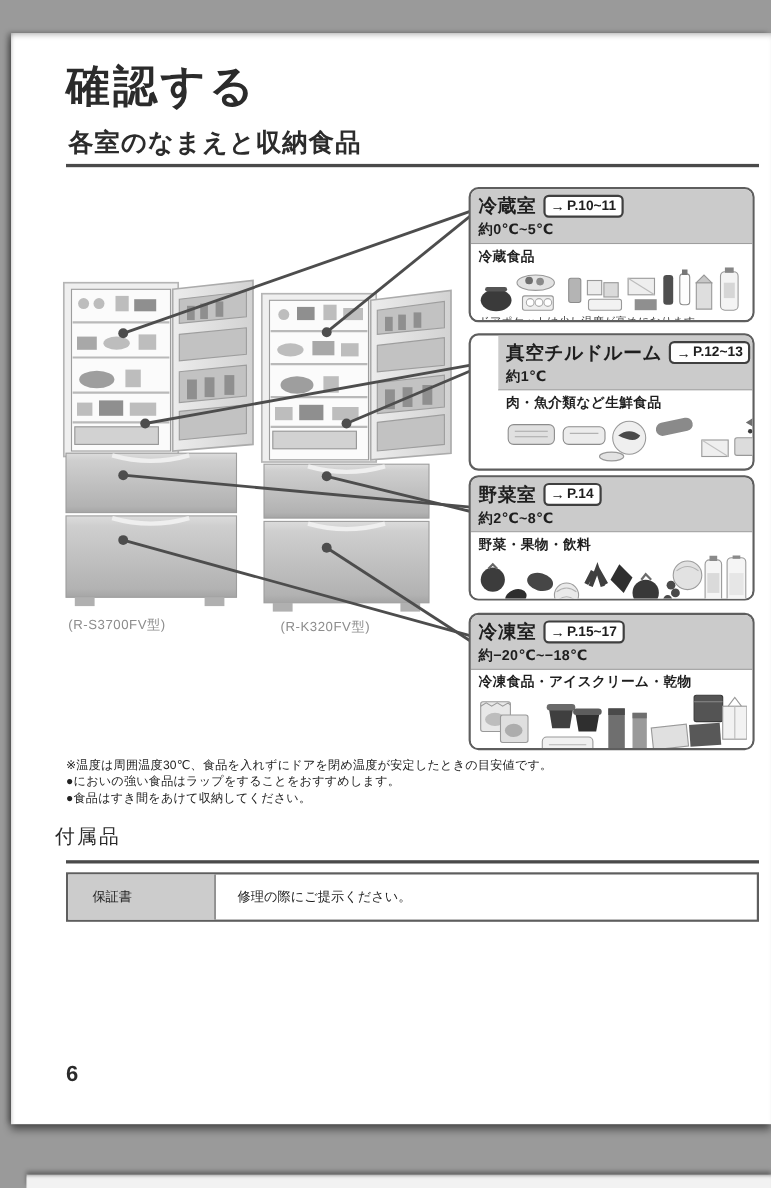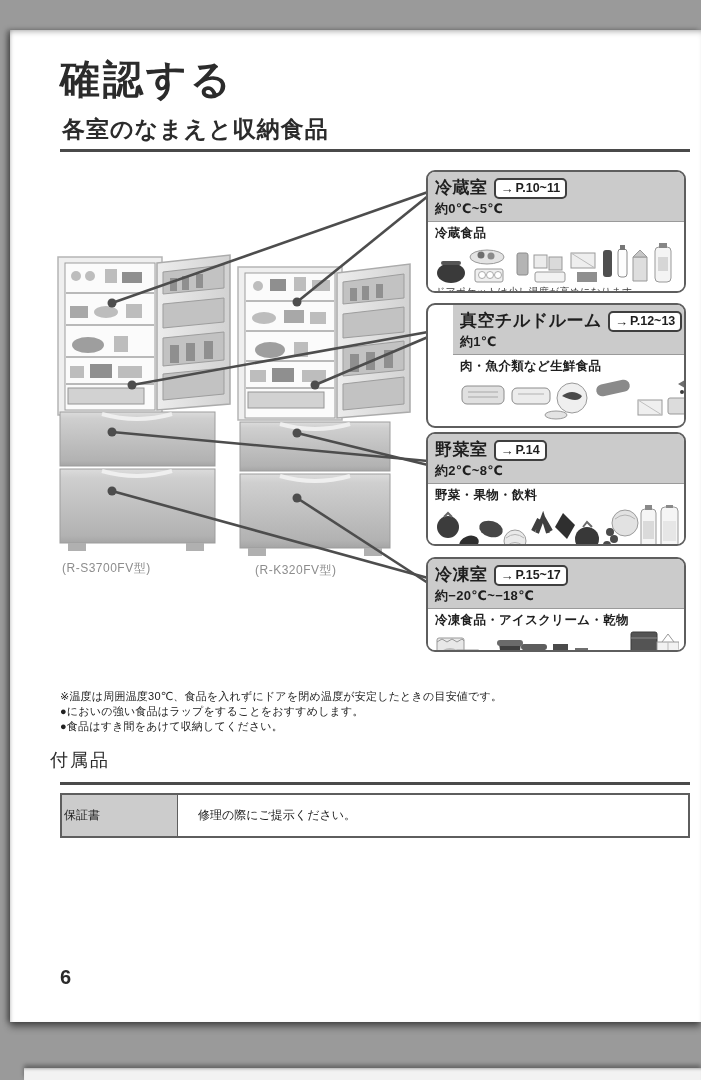--- a/index.html
+++ b/index.html
@@ -39,21 +39,21 @@
   }
   .model-label.m1{left:52px;top:530px;}
   .model-label.m2{left:245px;top:532px;}
   
   .callout{
     position:absolute;left:416px;width:260px;z-index:2;
     background:#fff;border:2px solid #5e5e5e;border-radius:9px;overflow:hidden;
     box-sizing:border-box;
   }
   .co-header{background:#cbcbcb;padding:4px 7px 3px 7px;border-bottom:1px solid #9a9a9a;}
-  .co-title-row{display:flex;align-items:flex-end;gap:6px;}
+  .co-title-row{display:flex;align-items:center;gap:6px;}
   .co-title{font-size:17px;font-weight:900;color:#1e1e1e;letter-spacing:.5px;white-space:nowrap;}
   .co-badge{
     display:inline-flex;align-items:center;gap:2px;
     background:#fff;border:2px solid #3f3f3f;border-radius:5px;
     padding:0 5px;font-size:12.5px;font-weight:800;color:#1e1e1e;line-height:17px;white-space:nowrap;
   }
   .co-badge .arrow{font-weight:900;font-size:13px;}
   .co-temp{font-size:13px;font-weight:800;color:#1e1e1e;margin-top:1px;letter-spacing:.3px;}
   .co-body{padding:3px 7px 4px 7px;background:#fff;}
   .co-category{font-size:12.5px;font-weight:800;color:#1e1e1e;letter-spacing:.3px;}
@@ -63,22 +63,22 @@
   .notes{position:absolute;left:50px;top:659px;width:600px;z-index:1;}
   .note-line{font-size:11px;color:#222;line-height:15px;letter-spacing:.2px;}
   
   .acc-heading{position:absolute;left:40px;top:718px;font-size:18px;font-weight:400;color:#2b2b2b;letter-spacing:2px;}
   .acc-rule{position:absolute;left:50px;top:752px;width:630px;height:2.5px;background:#4a4a4a;}
   .acc-table{
     position:absolute;left:50px;top:763px;width:630px;height:45px;
     border:2px solid #5e5e5e;box-sizing:border-box;display:flex;background:#fff;
   }
   .acc-cell-name{
-    width:116px;background:#ccc;border-right:1.5px solid #5e5e5e;
-    display:flex;align-items:center;padding-left:2px;box-sizing:border-box;
+    width:134px;background:#ccc;border-right:1.5px solid #5e5e5e;
+    display:flex;align-items:center;padding-left:22px;box-sizing:border-box;
     font-size:12px;color:#1e1e1e;
   }
   .acc-cell-desc{
     flex:1;display:flex;align-items:center;padding-left:20px;
     font-size:12px;color:#1e1e1e;
   }
   .page-number{position:absolute;left:50px;top:936px;font-size:20px;font-weight:700;color:#2b2b2b;}
 </style>
 </head>
 <body>
@@ -332,21 +332,21 @@
           <rect x="206" y="4" width="15" height="44" rx="4" fill="#f5f5f5" stroke="#999"></rect>
             <rect x="210" y="0" width="7" height="5" fill="#8a8a8a"></rect>
             <rect x="208" y="16" width="11" height="18" fill="#dadada"></rect>
           <rect x="226" y="2" width="17" height="47" rx="4" fill="#f5f5f5" stroke="#999"></rect>
             <rect x="231" y="-2" width="7" height="5" fill="#8a8a8a"></rect>
             <rect x="228" y="16" width="13" height="20" fill="#e6e6e6"></rect>
         </svg>
       </div>
     </div>
 
-    <div class="callout" style="top:527px;height:95px;">
+    <div class="callout" style="top:527px;height:125px;">
       <div class="co-header">
         <div class="co-title-row">
           <span class="co-title">冷凍室</span>
           <span class="co-badge">
               <span class="arrow">→</span>
               <span>P.15~17</span>
             </span>
         </div>
         <div class="co-temp">約−20℃~−18℃</div>
       </div>

